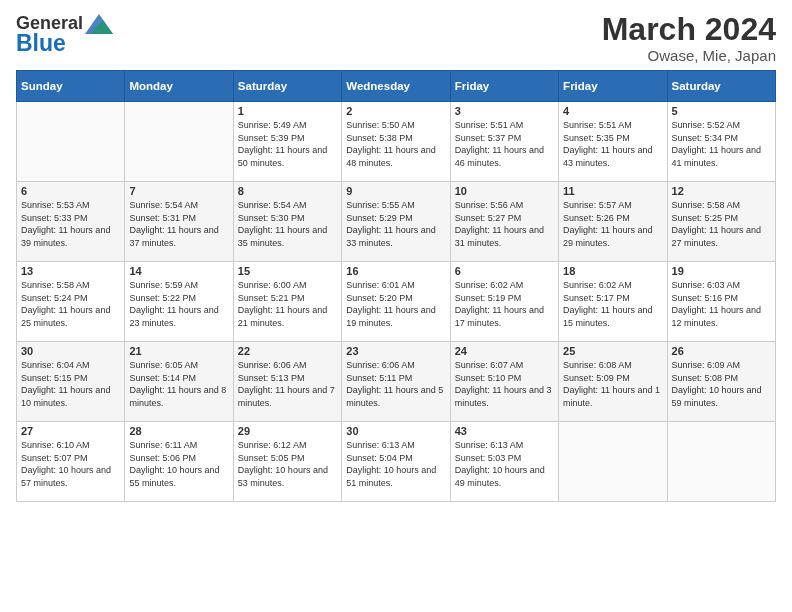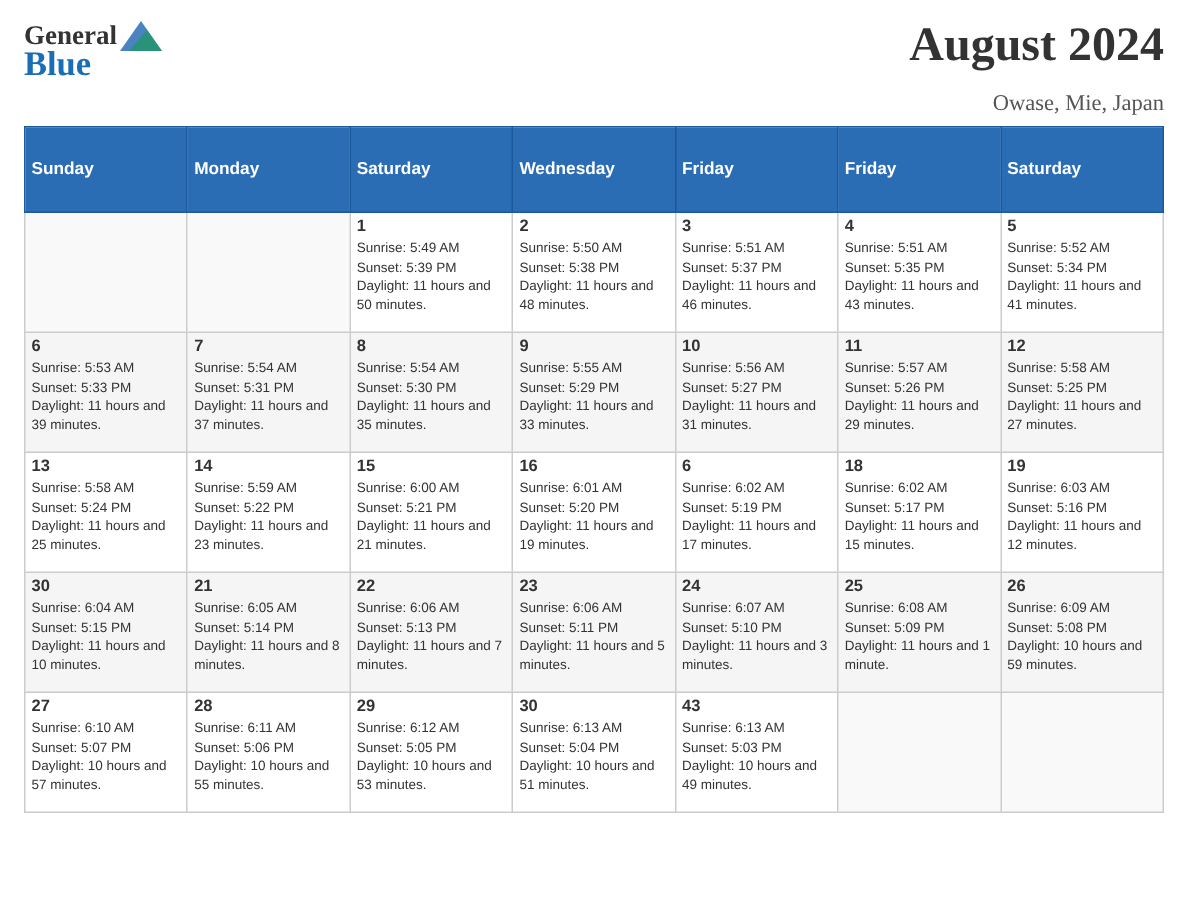--- a/index.html
+++ b/index.html
@@ -12,21 +12,20 @@
     }
     .container {
       width: 792px;
       padding: 12px 16px 8px 16px;
     }
     .header {
       display: flex;
       justify-content: space-between;
       align-items: flex-start;
       margin-bottom: 6px;
-      font-family: Liberation Serif, serif;
     }
     .logo {
       display: flex;
       align-items: center;
       gap: 2px;
     }
     .logo-text-general {
       font-size: 18px;
       font-weight: bold;
       color: #333;
@@ -46,33 +45,32 @@
     }
     .month-title {
       font-size: 32px;
       font-weight: bold;
       color: #333;
       line-height: 1.1;
     }
     .location {
       font-size: 15px;
       color: #555;
-      margin-top: 14px;
     }
     table {
       width: 100%;
       border-collapse: collapse;
       table-layout: fixed;
     }
     thead tr th {
       background: #2a6db5;
       color: #fff;
       font-size: 11.5px;
       font-weight: bold;
-      padding: 22px 4px;
+      padding: 9px 4px;
       text-align: left;
       border: 1px solid #1a5a9a;
     }
     tbody tr td {
       border: 1px solid #ccc;
       vertical-align: top;
       padding: 3px 4px;
       font-size: 9.2px;
       color: #333;
       height: 80px;
@@ -108,21 +106,21 @@
           <span class="logo-text-general">General</span>
           <svg class="logo-icon" viewBox="0 0 28 22" xmlns="http://www.w3.org/2000/svg">
             <polygon points="0,22 14,2 28,22" fill="#2a6db5" opacity="0.85"></polygon>
             <polygon points="6,22 18,8 28,22" fill="#1a9a5a" opacity="0.7"></polygon>
           </svg>
         </div>
         <span class="logo-text-blue" style="display:block;margin-top:-4px;">Blue</span>
       </div>
     </div>
     <div class="title-block">
-      <div class="month-title">August 2024</div>
+      <div class="month-title">March 2024</div>
       <div class="location">Owase, Mie, Japan</div>
     </div>
   </div>
 
   <table>
     <thead>
       <tr id="weekday-header">
           <th>Sunday</th>
           <th>Monday</th>
           <th>Saturday</th>

